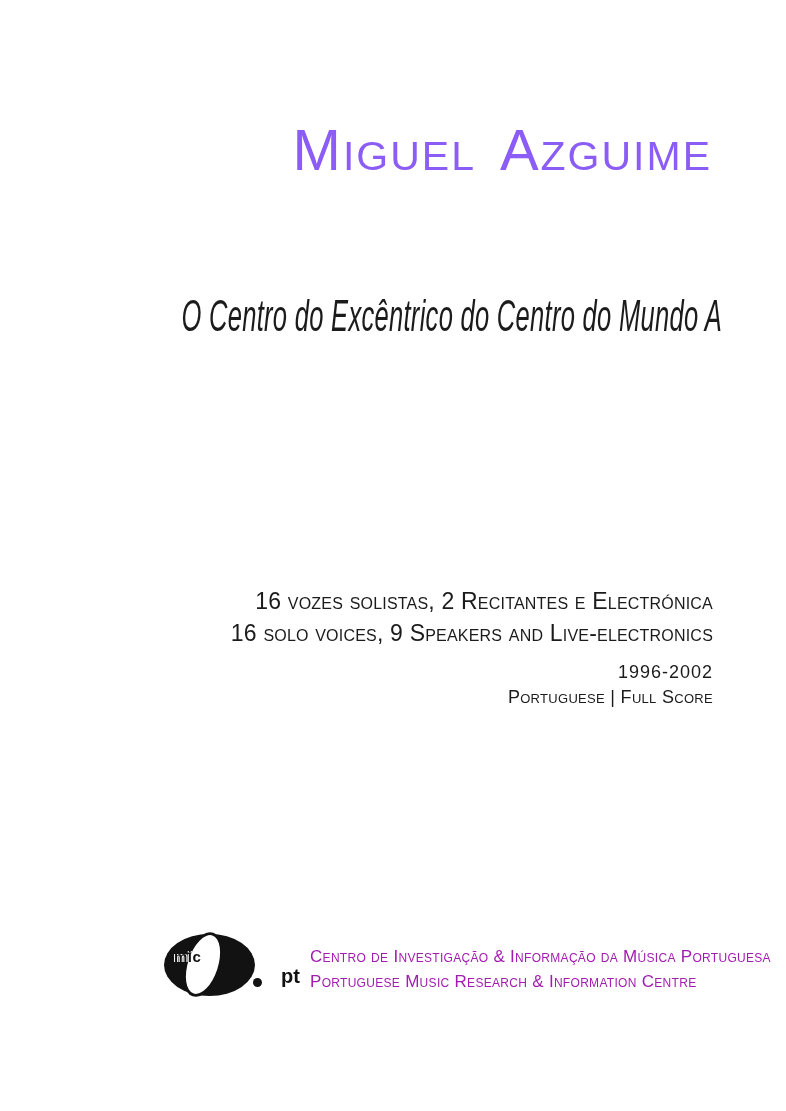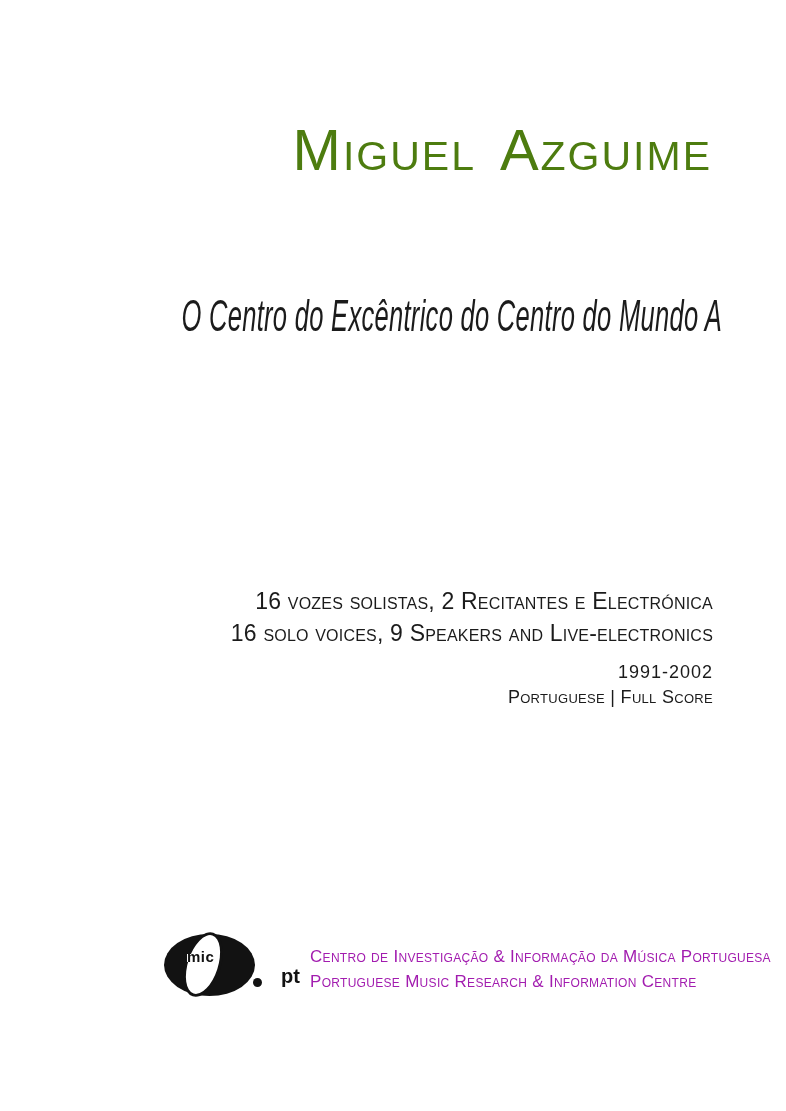--- a/index.html
+++ b/index.html
@@ -18,21 +18,21 @@
   .composer {
     position: absolute;
     top: 116px;
     right: 74px;
     font-size: 58px;
     font-weight: 400;
     font-variant: small-caps;
     letter-spacing: 2px;
     word-spacing: 9px;
     white-space: nowrap;
-    color: #4d7c0f;
+    color: #8b5cf6;
   }
 
   
   .work-title {
     position: absolute;
     top: 291px;
     right: 64px;
     white-space: nowrap;
   }
   .work-title .squeeze {
@@ -85,21 +85,21 @@
   }
   .logo-inner {
     position: absolute; left: 25px; top: 6px;
     width: 36px; height: 67px;
     background: #ffffff;
     border: 3px solid #121212;
     border-radius: 50%;
     transform: rotate(18deg);
   }
   .logo-mic {
-    position: absolute; left: 27px; top: 24px;
+    position: absolute; left: 14px; top: 24px;
     font-size: 15px; line-height: 1;
     font-weight: 700;
     letter-spacing: 0.5px;
     color: #121212;
     text-shadow: 1px 0 0 #fff, -1px 0 0 #fff;
   }
   .logo-dot {
     position: absolute; left: 93px; top: 53px;
     width: 9px; height: 9px;
     background: #121212; border-radius: 50%;
@@ -128,21 +128,21 @@
 
   <h1 class="composer">Miguel Azguime</h1>
 
   <h2 class="work-title">
     <span class="squeeze">O Centro do Excêntrico do Centro do Mundo A</span>
   </h2>
 
   <div class="credits">
     <div class="credit-line">16 vozes solistas, 2 Recitantes e Electrónica</div>
     <div class="credit-line">16 solo voices, 9 Speakers and Live-electronics</div>
-    <div class="years">1991-2002</div>
+    <div class="years">1996-2002</div>
     <div class="edition">Portuguese | Full Score</div>
   </div>
 
   <div class="publisher">
     <div class="logo">
       <div class="logo-outer"></div>
       <div class="logo-inner"></div>
       <div class="logo-mic">mic</div>
       <div class="logo-dot"></div>
       <div class="logo-pt">pt</div>

